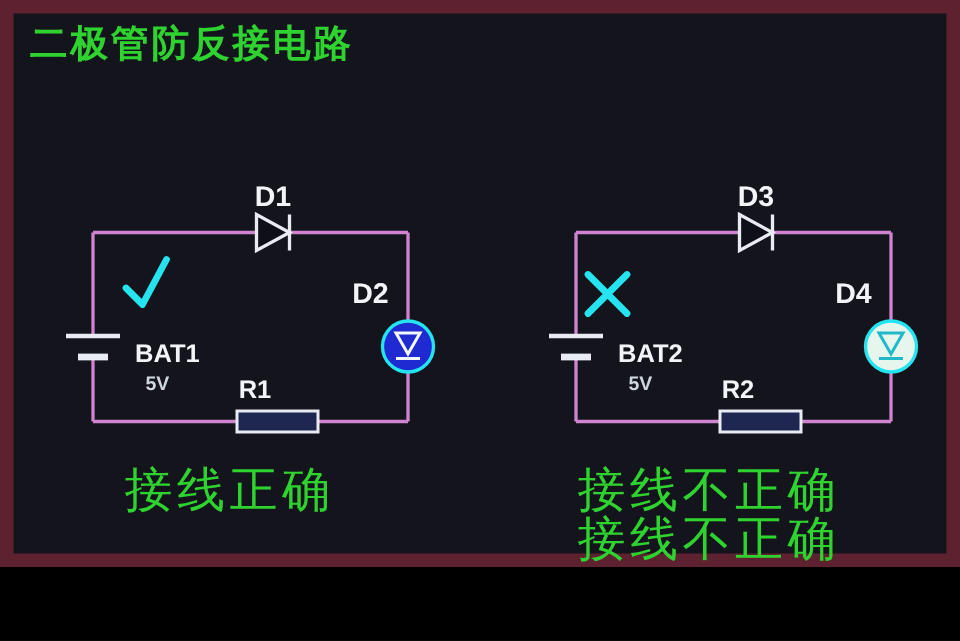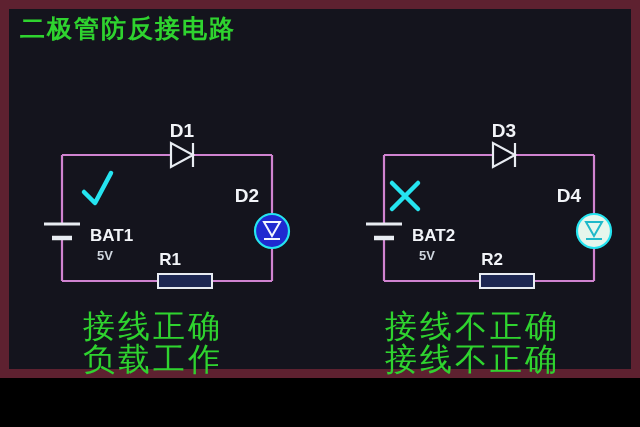--- a/index.html
+++ b/index.html
@@ -106,19 +106,18 @@
       <text class="lbl" x="504" y="137" text-anchor="middle">D3</text>
       <text class="lbl" x="569" y="202" text-anchor="middle">D4</text>
       <text class="lbl-md" x="412" y="241">BAT2</text>
       <text class="lbl-sm" x="419" y="260">5V</text>
       <text class="lbl-md" x="492" y="265" text-anchor="middle">R2</text>
     </g>
   </svg>
 
   <div class="caption left">
     <div>接线正确</div>
-    <div>负载工作</div>
   </div>
   <div class="caption right">
     <div>接线不正确</div>
     <div>接线不正确</div>
   </div>
 </div>
 
 </body></html>

